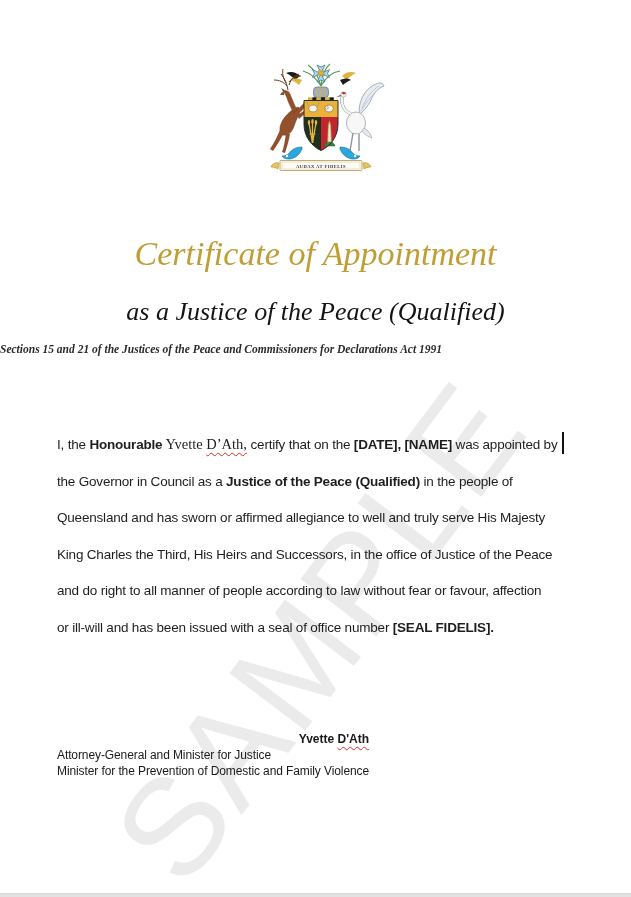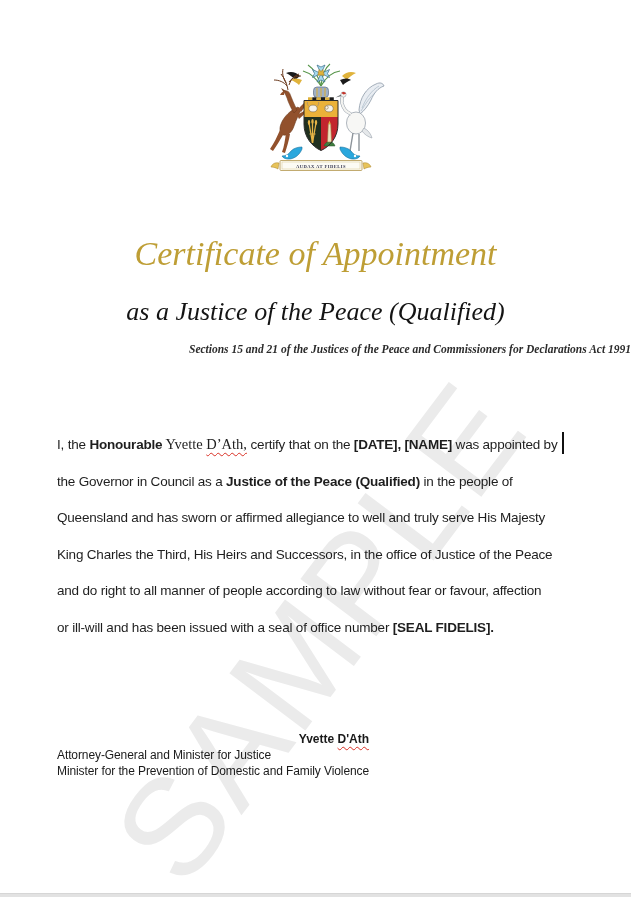--- a/index.html
+++ b/index.html
@@ -24,21 +24,21 @@
     position:absolute; top:230px; left:0; width:100%; text-align:center;
     font-family:"Liberation Serif", serif; font-style:italic; font-weight:normal;
     font-size:34px; line-height:1.4; color:#BE9E35; margin:0;
   }
   .subtitle {
     position:absolute; top:294px; left:0; width:100%; text-align:center;
     font-family:"Liberation Serif", serif; font-style:italic; font-weight:normal;
     font-size:26px; line-height:1.4; color:#141414; margin:0;
   }
   .act-ref {
-    position:absolute; top:343px; left:0; width:100%; text-align:right;
+    position:absolute; top:343px; left:0; width:100%; text-align:left;
     font-family:"Liberation Serif", serif; font-style:italic;
     font-size:11.5px; color:#2b2b2b; margin:0; font-weight:bold;
   }
   .body-text { position:absolute; left:57px; top:426px; width:540px; }
   .line {
     white-space:pre; line-height:36.5px; font-size:13.5px;
     letter-spacing:-0.2px; color:#1e1e1e;
   }
   .b  { font-weight:bold;margin-top:48px; }
   .sf { font-family:"Liberation Serif", serif; font-size:14.5px; letter-spacing:0; }

